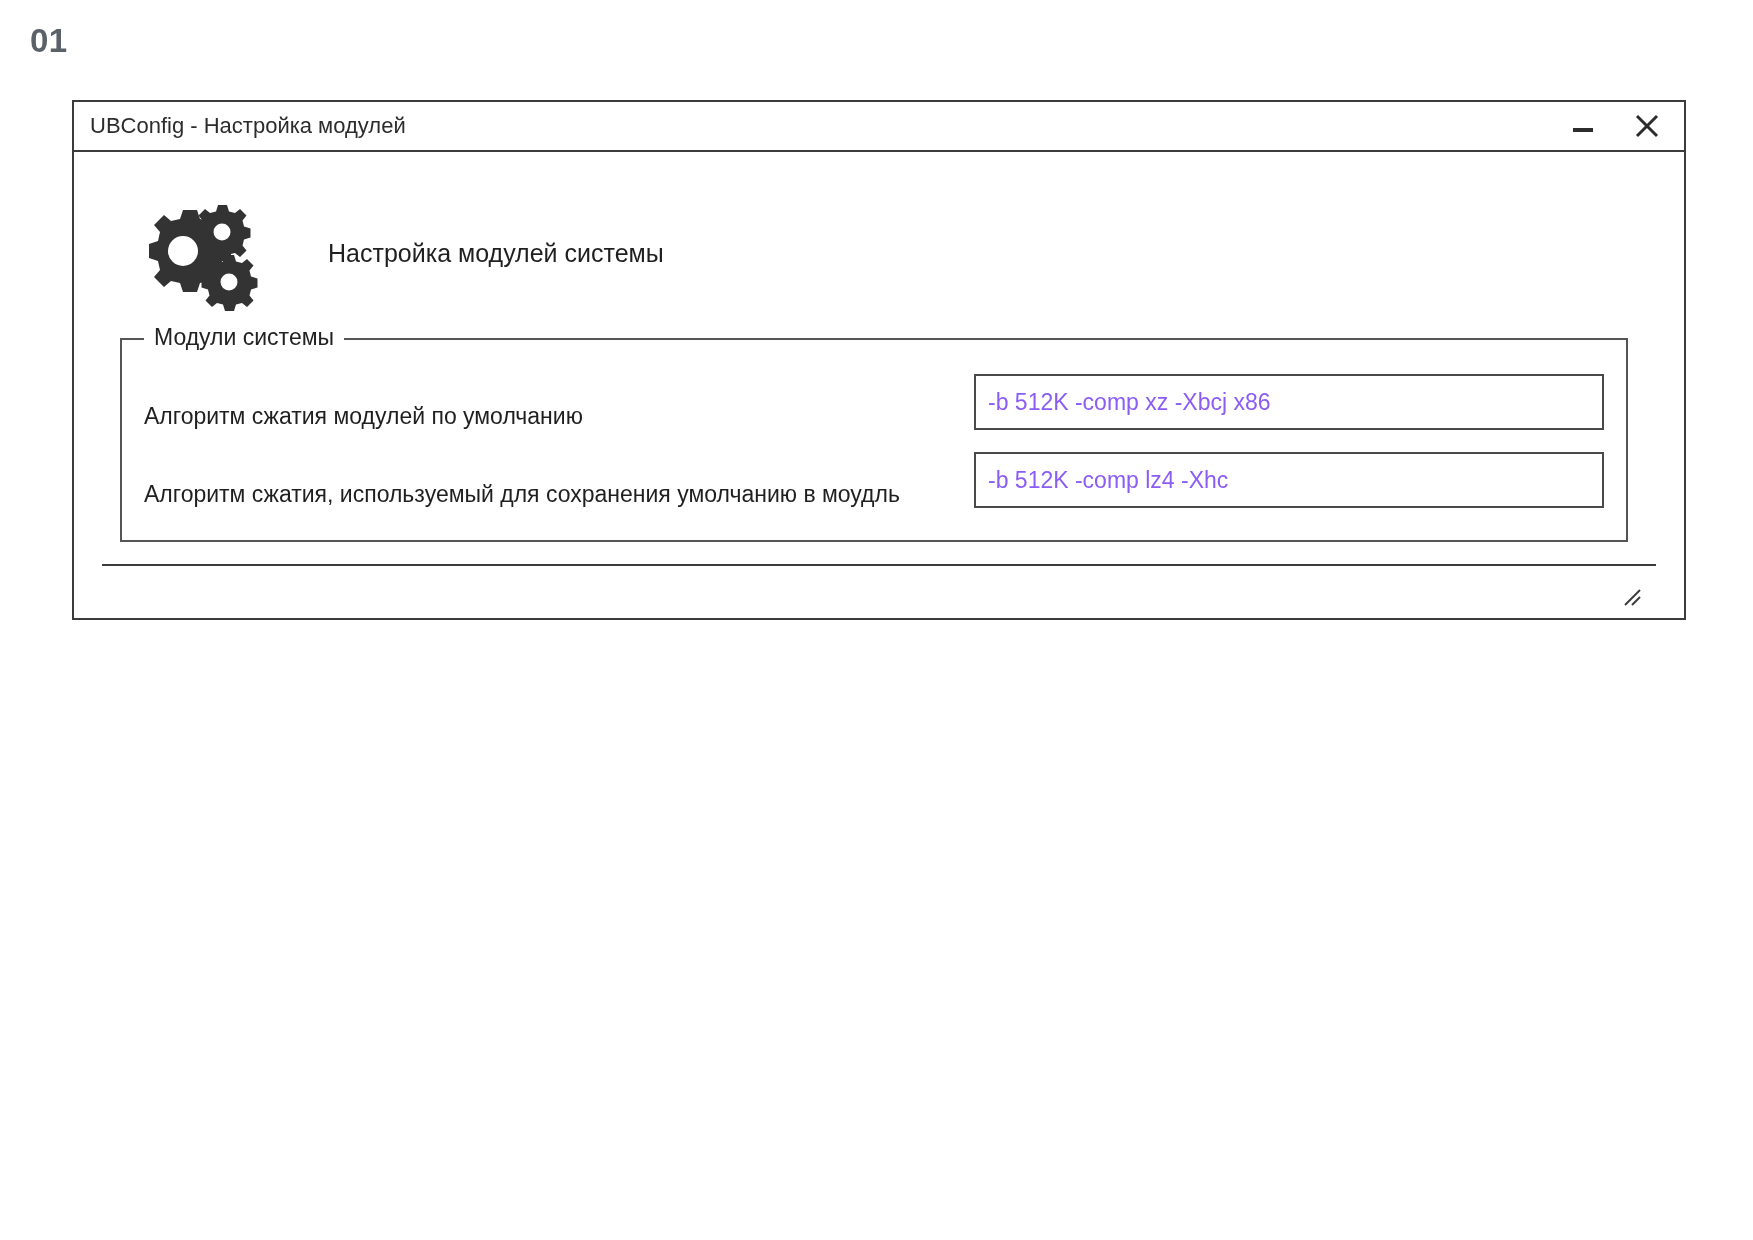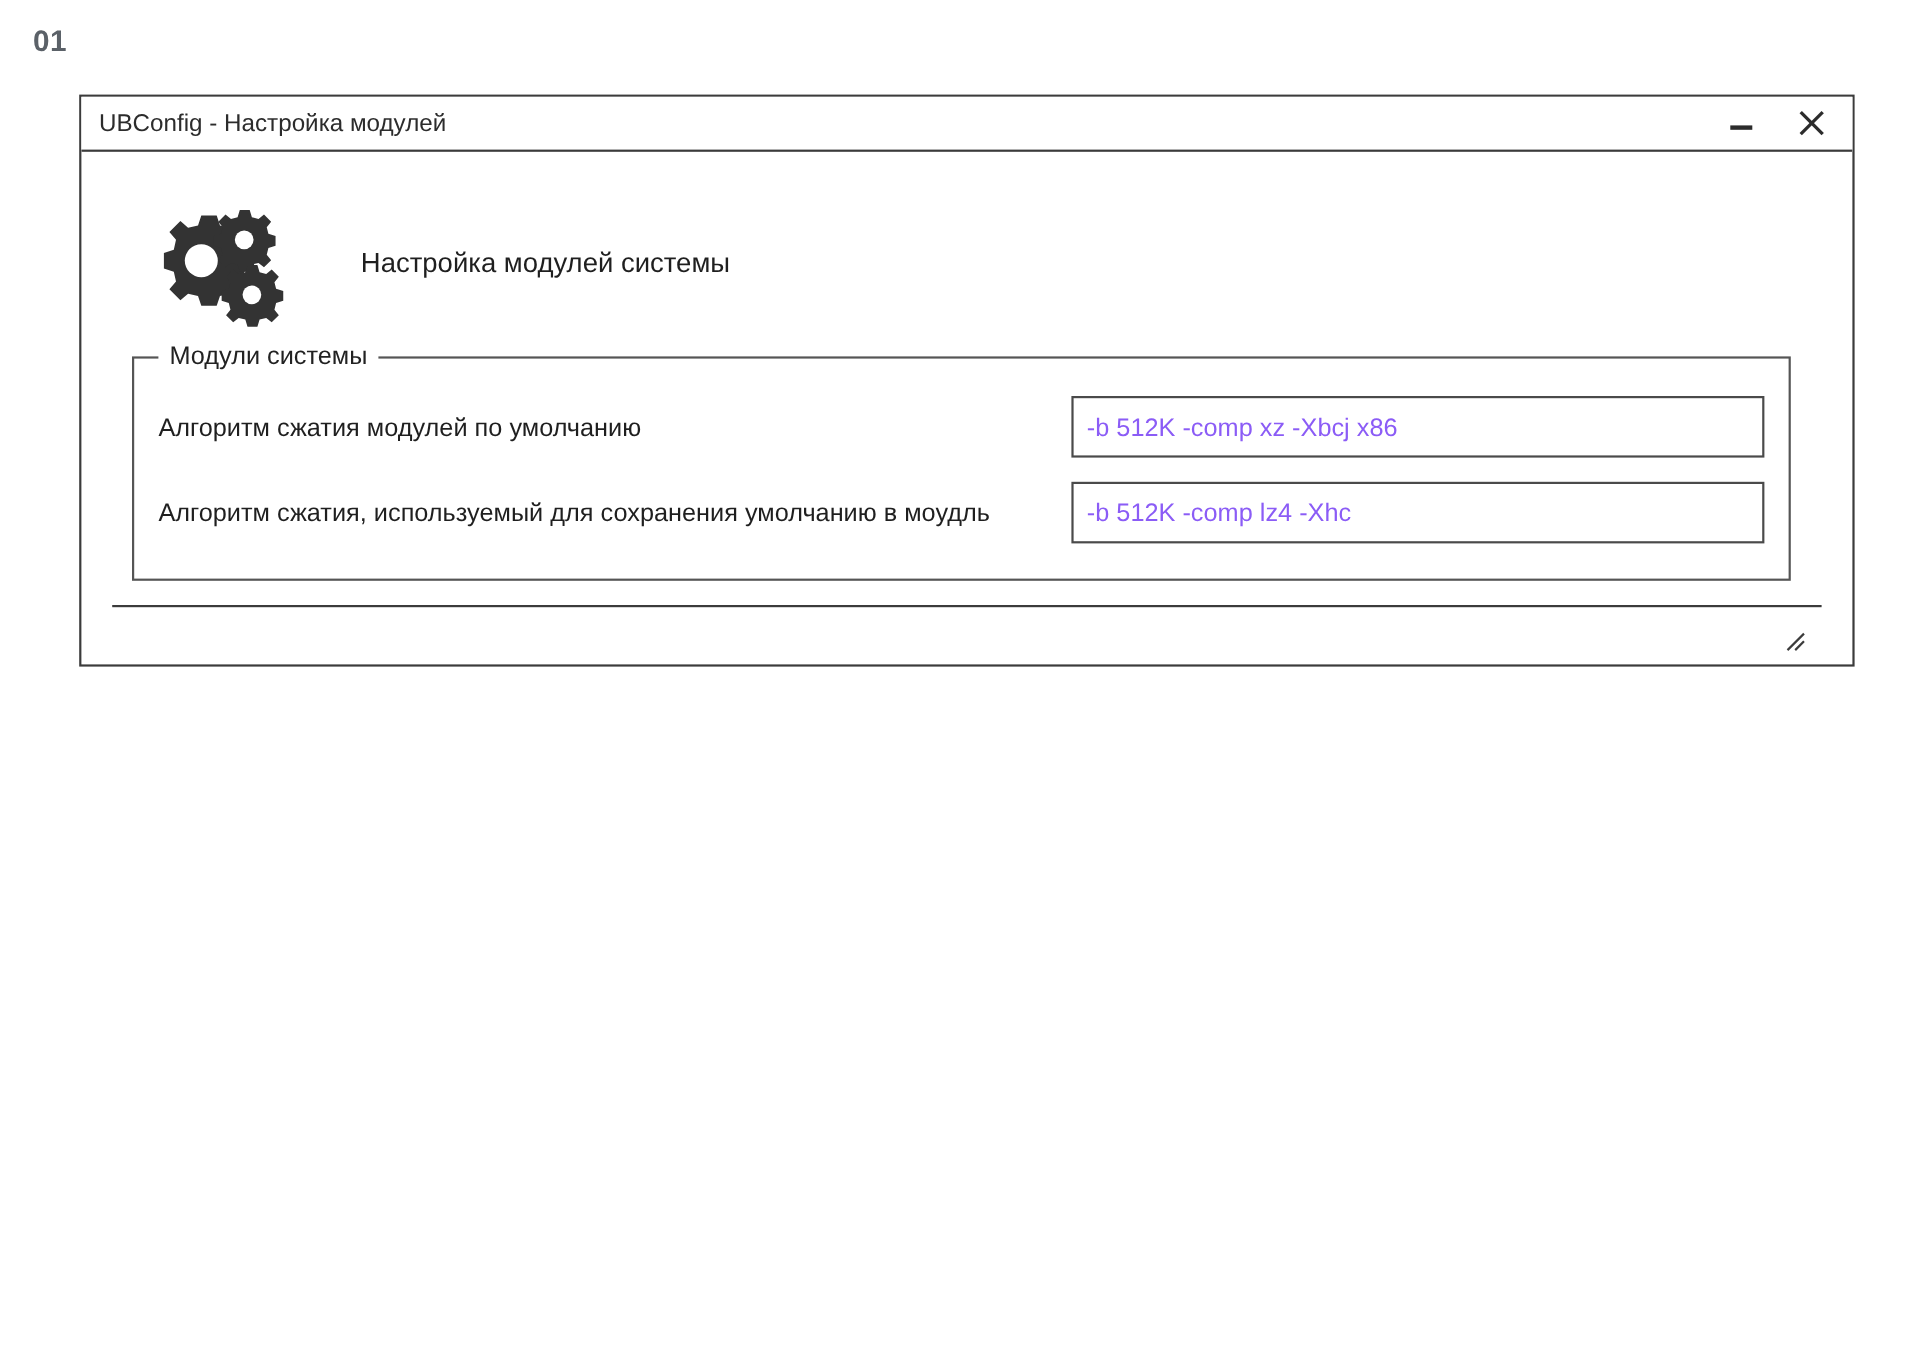--- a/index.html
+++ b/index.html
@@ -13,30 +13,30 @@
   body {
     font-family: "Liberation Sans", sans-serif;
     color: #1a1a1a;
     -webkit-font-smoothing: antialiased;
   }
 
   .page-index {
     position: absolute;
     left: 30px;
     top: 22px;
-    font-size: 27px;
+    font-size: 33px;
     font-weight: bold;
     color: #5b6168;
     letter-spacing: 0.5px;
   }
 
   .window {
     position: absolute;
     left: 72px;
-    top: 86px;
+    top: 100px;
     width: 1614px;
     border: 2px solid #3b3b3b;
     background: #ffffff;
     box-sizing: border-box;
   }
 
   .titlebar {
     height: 50px;
     border-bottom: 2px solid #3b3b3b;
     display: flex;
@@ -105,21 +105,21 @@
     left: 22px;
     background: #ffffff;
     padding: 0 10px;
     font-size: 23px;
     color: #222;
     white-space: nowrap;
   }
 
   .form-row {
     display: flex;
-    align-items: center;
+    align-items: flex-end;
     margin-bottom: 22px;
   }
   .form-row:last-child { margin-bottom: 4px; }
 
   .form-label {
     font-size: 23px;
     color: #1f1f1f;
     width: 830px;
     flex: 0 0 830px;
     white-space: nowrap;

